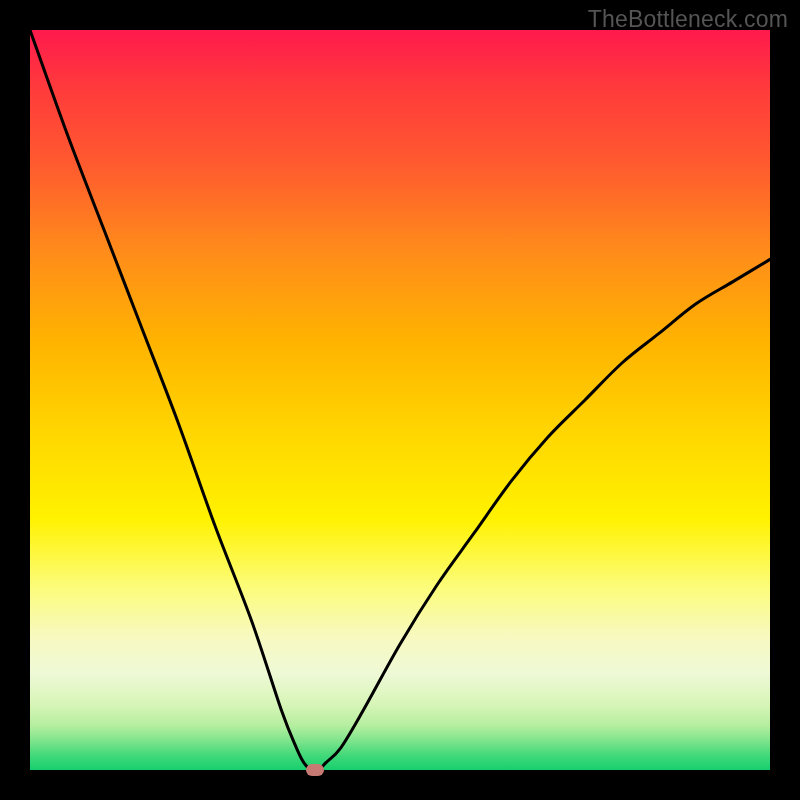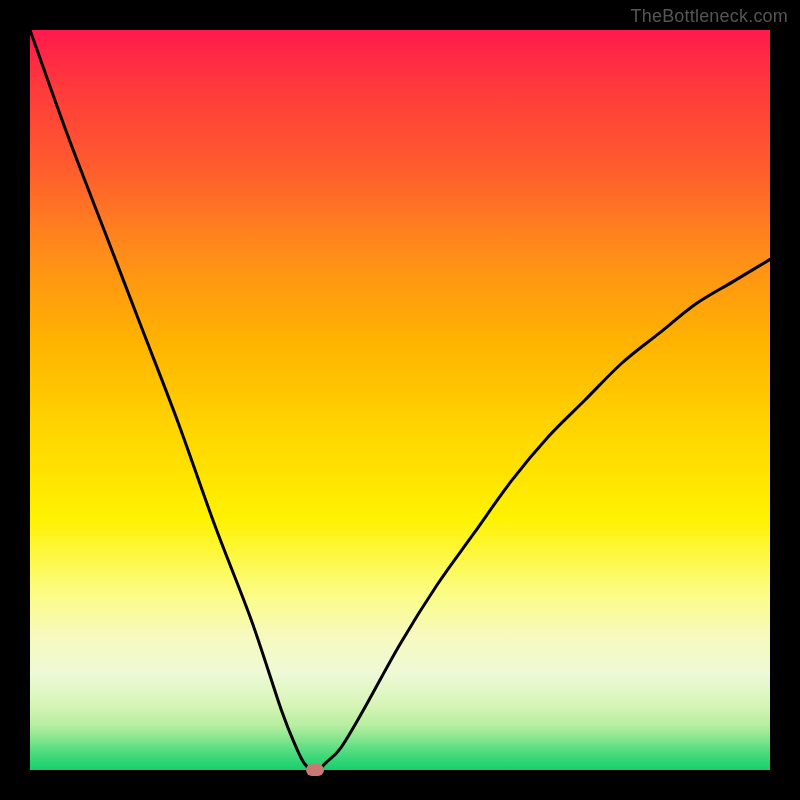--- a/index.html
+++ b/index.html
@@ -39,21 +39,21 @@
       #7fe48c 96%,
       #43d97a 98%,
       #16cf6e 100%
     );
   }
   .watermark {
     position: absolute;
     top: 6px;
     right: 12px;
     color: #555;
-    font-size: 18px;
+    font-size: 23px;
     font-weight: 500;
     letter-spacing: 0.2px;
     user-select: none;
   }
   svg.curve {
     position: absolute;
     left: 0;
     top: 0;
     width: 740px;
     height: 740px;

